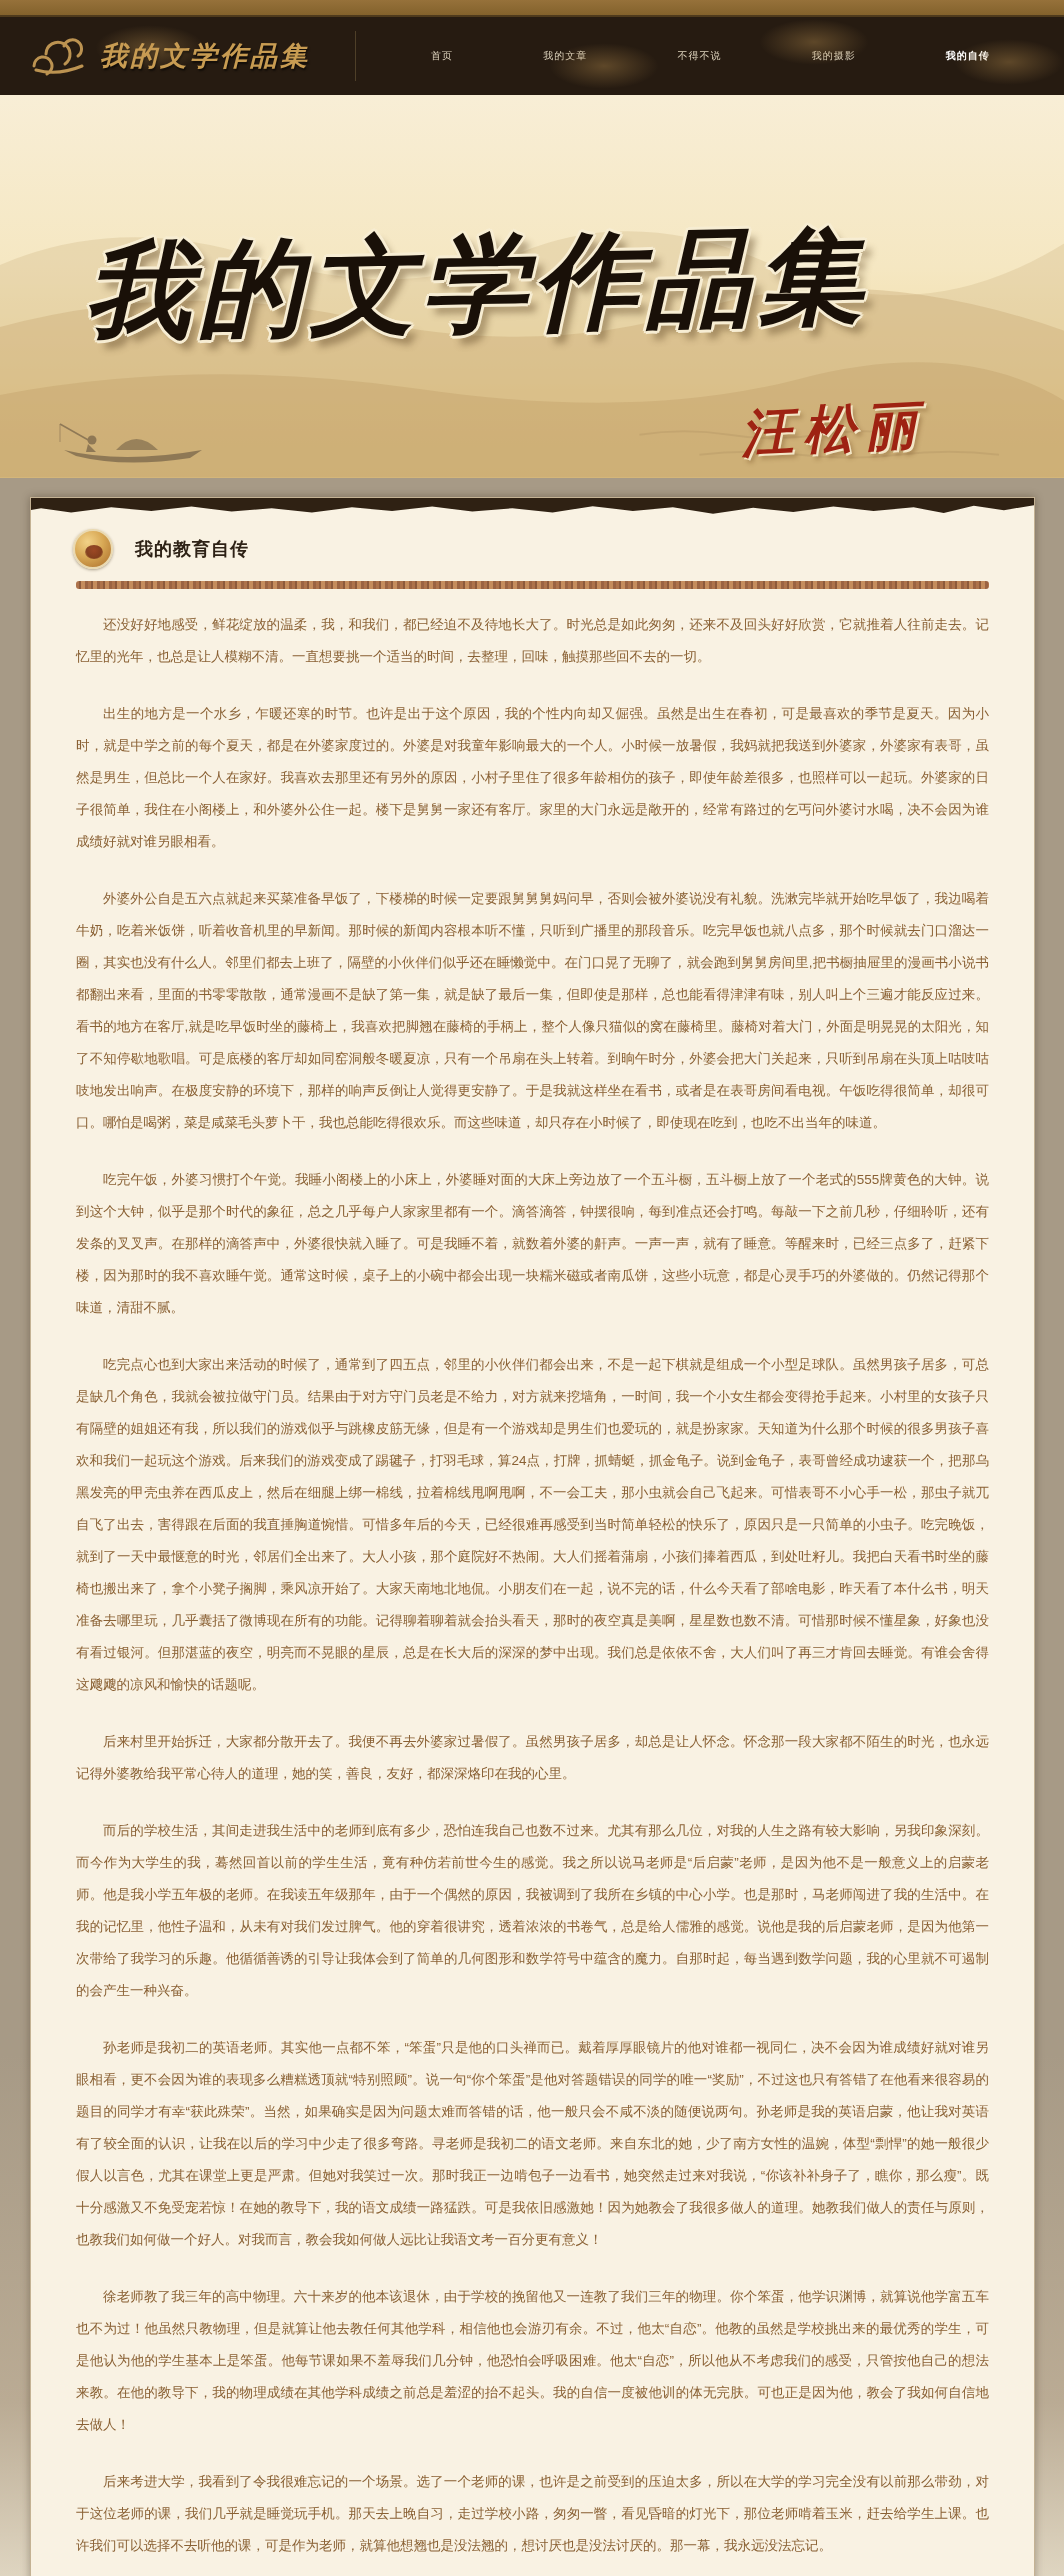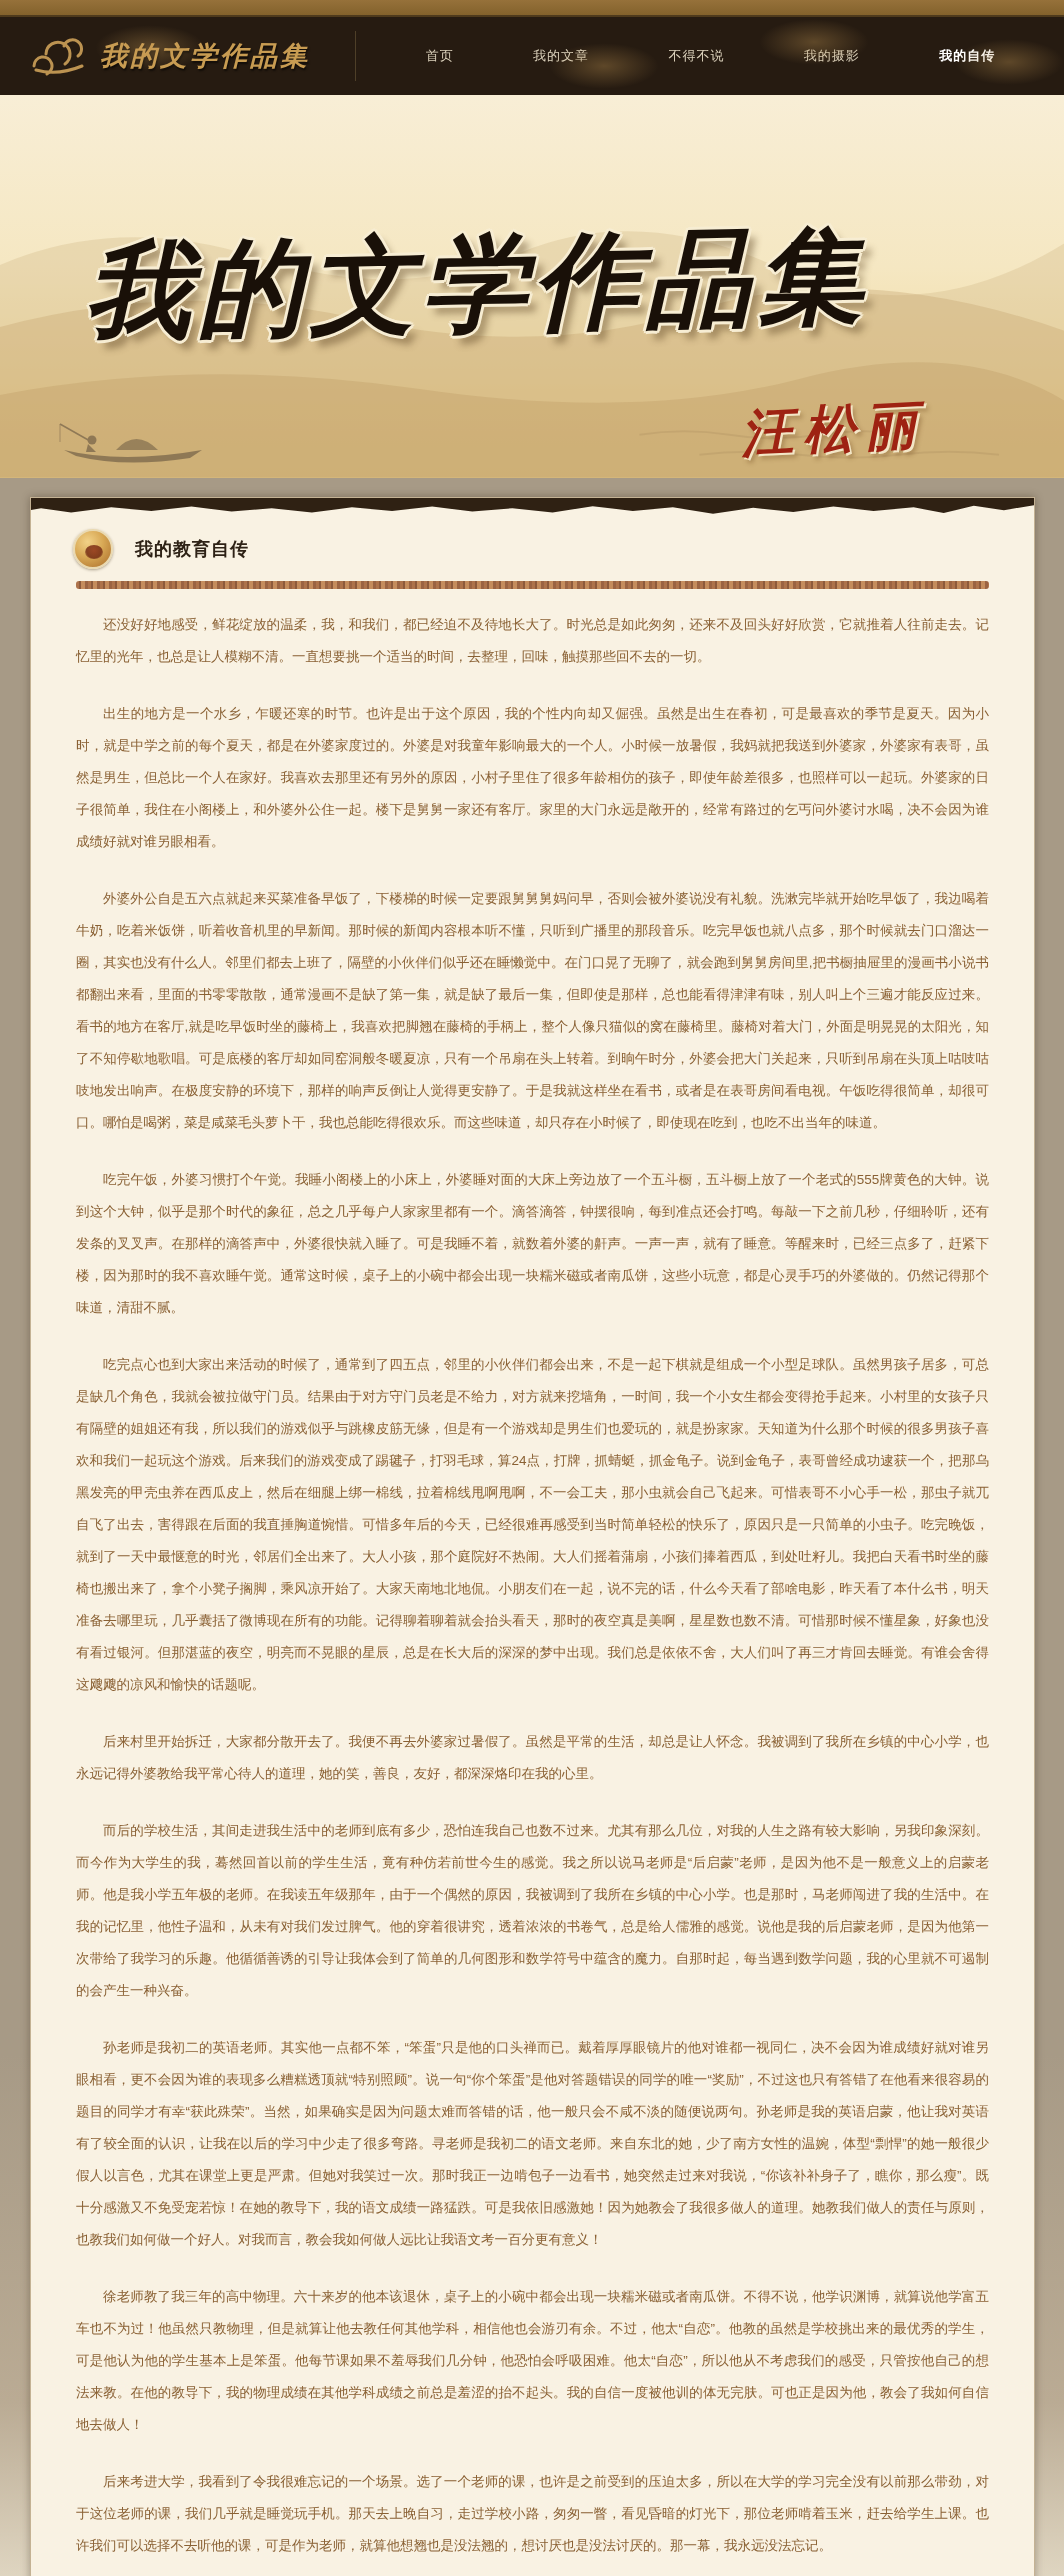--- a/index.html
+++ b/index.html
@@ -23,21 +23,21 @@
   }
   .orn1{ left:95px; top:8px; } .orn2{ left:549px; top:26px; } .orn3{ left:759px; top:2px; } .orn4{ left:954px; top:22px; }
   .logo { display:flex; align-items:center; gap:10px; padding-left:28px; min-width:355px; cursor:pointer; }
   .logo-text {
     font-family:"DejaVu Serif", serif; font-size:27px; font-weight:bold; font-style:italic;
     color:#c89c52; letter-spacing:3px; text-shadow:1px 2px 2px rgba(0,0,0,.6);
   }
   .nav-sep { width:1px; height:50px; background:rgba(200,170,110,.25); }
   .nav-items { flex:1; display:flex; justify-content:space-around; align-items:center; padding:0 30px; list-style:none; }
   .nav-items li {
-    font-size:13px; color:#ddd3bd; cursor:pointer; padding:8px 6px; letter-spacing:1px;
+    font-size:10px; color:#ddd3bd; cursor:pointer; padding:8px 6px; letter-spacing:1px;
   }
   .nav-items li.active { color:#ffffff; font-weight:bold; }
 
   
   .banner {
     position:relative; height:383px; overflow:hidden;
     background:linear-gradient(180deg,#f8eed6 0%, #f5e7c2 45%, #f1ddA9 70%, #efd694 88%, #ecd18c 100%);
   }
   .banner svg.scenery { position:absolute; left:0; top:0; }
   .banner-title {
@@ -163,21 +163,21 @@
     </div>
     <div class="divider"></div>
 
     <div class="article-body">
 
     <p>还没好好地感受，鲜花绽放的温柔，我，和我们，都已经迫不及待地长大了。时光总是如此匆匆，还来不及回头好好欣赏，它就推着人往前走去。记忆里的光年，也总是让人模糊不清。一直想要挑一个适当的时间，去整理，回味，触摸那些回不去的一切。</p>
         <p>出生的地方是一个水乡，乍暖还寒的时节。也许是出于这个原因，我的个性内向却又倔强。虽然是出生在春初，可是最喜欢的季节是夏天。因为小时，就是中学之前的每个夏天，都是在外婆家度过的。外婆是对我童年影响最大的一个人。小时候一放暑假，我妈就把我送到外婆家，外婆家有表哥，虽然是男生，但总比一个人在家好。我喜欢去那里还有另外的原因，小村子里住了很多年龄相仿的孩子，即使年龄差很多，也照样可以一起玩。外婆家的日子很简单，我住在小阁楼上，和外婆外公住一起。楼下是舅舅一家还有客厅。家里的大门永远是敞开的，经常有路过的乞丐问外婆讨水喝，决不会因为谁成绩好就对谁另眼相看。</p>
         <p>外婆外公自是五六点就起来买菜准备早饭了，下楼梯的时候一定要跟舅舅舅妈问早，否则会被外婆说没有礼貌。洗漱完毕就开始吃早饭了，我边喝着牛奶，吃着米饭饼，听着收音机里的早新闻。那时候的新闻内容根本听不懂，只听到广播里的那段音乐。吃完早饭也就八点多，那个时候就去门口溜达一圈，其实也没有什么人。邻里们都去上班了，隔壁的小伙伴们似乎还在睡懒觉中。在门口晃了无聊了，就会跑到舅舅房间里,把书橱抽屉里的漫画书小说书都翻出来看，里面的书零零散散，通常漫画不是缺了第一集，就是缺了最后一集，但即使是那样，总也能看得津津有味，别人叫上个三遍才能反应过来。看书的地方在客厅,就是吃早饭时坐的藤椅上，我喜欢把脚翘在藤椅的手柄上，整个人像只猫似的窝在藤椅里。藤椅对着大门，外面是明晃晃的太阳光，知了不知停歇地歌唱。可是底楼的客厅却如同窑洞般冬暖夏凉，只有一个吊扇在头上转着。到晌午时分，外婆会把大门关起来，只听到吊扇在头顶上咕吱咕吱地发出响声。在极度安静的环境下，那样的响声反倒让人觉得更安静了。于是我就这样坐在看书，或者是在表哥房间看电视。午饭吃得很简单，却很可口。哪怕是喝粥，菜是咸菜毛头萝卜干，我也总能吃得很欢乐。而这些味道，却只存在小时候了，即使现在吃到，也吃不出当年的味道。</p>
         <p>吃完午饭，外婆习惯打个午觉。我睡小阁楼上的小床上，外婆睡对面的大床上旁边放了一个五斗橱，五斗橱上放了一个老式的555牌黄色的大钟。说到这个大钟，似乎是那个时代的象征，总之几乎每户人家家里都有一个。滴答滴答，钟摆很响，每到准点还会打鸣。每敲一下之前几秒，仔细聆听，还有发条的叉叉声。在那样的滴答声中，外婆很快就入睡了。可是我睡不着，就数着外婆的鼾声。一声一声，就有了睡意。等醒来时，已经三点多了，赶紧下楼，因为那时的我不喜欢睡午觉。通常这时候，桌子上的小碗中都会出现一块糯米磁或者南瓜饼，这些小玩意，都是心灵手巧的外婆做的。仍然记得那个味道，清甜不腻。</p>
         <p>吃完点心也到大家出来活动的时候了，通常到了四五点，邻里的小伙伴们都会出来，不是一起下棋就是组成一个小型足球队。虽然男孩子居多，可总是缺几个角色，我就会被拉做守门员。结果由于对方守门员老是不给力，对方就来挖墙角，一时间，我一个小女生都会变得抢手起来。小村里的女孩子只有隔壁的姐姐还有我，所以我们的游戏似乎与跳橡皮筋无缘，但是有一个游戏却是男生们也爱玩的，就是扮家家。天知道为什么那个时候的很多男孩子喜欢和我们一起玩这个游戏。后来我们的游戏变成了踢毽子，打羽毛球，算24点，打牌，抓蜻蜓，抓金龟子。说到金龟子，表哥曾经成功逮获一个，把那乌黑发亮的甲壳虫养在西瓜皮上，然后在细腿上绑一棉线，拉着棉线甩啊甩啊，不一会工夫，那小虫就会自己飞起来。可惜表哥不小心手一松，那虫子就兀自飞了出去，害得跟在后面的我直捶胸道惋惜。可惜多年后的今天，已经很难再感受到当时简单轻松的快乐了，原因只是一只简单的小虫子。吃完晚饭，就到了一天中最惬意的时光，邻居们全出来了。大人小孩，那个庭院好不热闹。大人们摇着蒲扇，小孩们捧着西瓜，到处吐籽儿。我把白天看书时坐的藤椅也搬出来了，拿个小凳子搁脚，乘风凉开始了。大家天南地北地侃。小朋友们在一起，说不完的话，什么今天看了部啥电影，昨天看了本什么书，明天准备去哪里玩，几乎囊括了微博现在所有的功能。记得聊着聊着就会抬头看天，那时的夜空真是美啊，星星数也数不清。可惜那时候不懂星象，好象也没有看过银河。但那湛蓝的夜空，明亮而不晃眼的星辰，总是在长大后的深深的梦中出现。我们总是依依不舍，大人们叫了再三才肯回去睡觉。有谁会舍得这飕飕的凉风和愉快的话题呢。</p>
-        <p>后来村里开始拆迁，大家都分散开去了。我便不再去外婆家过暑假了。虽然是平常的生活，却总是让人怀念。我被调到了我所在乡镇的中心小学，也永远记得外婆教给我平常心待人的道理，她的笑，善良，友好，都深深烙印在我的心里。</p>
+        <p>后来村里开始拆迁，大家都分散开去了。我便不再去外婆家过暑假了。虽然男孩子居多，却总是让人怀念。怀念那一段大家都不陌生的时光，也永远记得外婆教给我平常心待人的道理，她的笑，善良，友好，都深深烙印在我的心里。</p>
         <p>而后的学校生活，其间走进我生活中的老师到底有多少，恐怕连我自己也数不过来。尤其有那么几位，对我的人生之路有较大影响，另我印象深刻。而今作为大学生的我，蓦然回首以前的学生生活，竟有种仿若前世今生的感觉。我之所以说马老师是“后启蒙”老师，是因为他不是一般意义上的启蒙老师。他是我小学五年极的老师。在我读五年级那年，由于一个偶然的原因，我被调到了我所在乡镇的中心小学。也是那时，马老师闯进了我的生活中。在我的记忆里，他性子温和，从未有对我们发过脾气。他的穿着很讲究，透着浓浓的书卷气，总是给人儒雅的感觉。说他是我的后启蒙老师，是因为他第一次带给了我学习的乐趣。他循循善诱的引导让我体会到了简单的几何图形和数学符号中蕴含的魔力。自那时起，每当遇到数学问题，我的心里就不可遏制的会产生一种兴奋。</p>
         <p>孙老师是我初二的英语老师。其实他一点都不笨，“笨蛋”只是他的口头禅而已。戴着厚厚眼镜片的他对谁都一视同仁，决不会因为谁成绩好就对谁另眼相看，更不会因为谁的表现多么糟糕透顶就“特别照顾”。说一句“你个笨蛋”是他对答题错误的同学的唯一“奖励”，不过这也只有答错了在他看来很容易的题目的同学才有幸“获此殊荣”。当然，如果确实是因为问题太难而答错的话，他一般只会不咸不淡的随便说两句。孙老师是我的英语启蒙，他让我对英语有了较全面的认识，让我在以后的学习中少走了很多弯路。寻老师是我初二的语文老师。来自东北的她，少了南方女性的温婉，体型“剽悍”的她一般很少假人以言色，尤其在课堂上更是严肃。但她对我笑过一次。那时我正一边啃包子一边看书，她突然走过来对我说，“你该补补身子了，瞧你，那么瘦”。既十分感激又不免受宠若惊！在她的教导下，我的语文成绩一路猛跌。可是我依旧感激她！因为她教会了我很多做人的道理。她教我们做人的责任与原则，也教我们如何做一个好人。对我而言，教会我如何做人远比让我语文考一百分更有意义！</p>
-        <p>徐老师教了我三年的高中物理。六十来岁的他本该退休，桌子上的小碗中都会出现一块糯米磁或者南瓜饼。不得不说，他学识渊博，就算说他学富五车也不为过！他虽然只教物理，但是就算让他去教任何其他学科，相信他也会游刃有余。不过，他太“自恋”。他教的虽然是学校挑出来的最优秀的学生，可是他认为他的学生基本上是笨蛋。他每节课如果不羞辱我们几分钟，他恐怕会呼吸困难。他太“自恋”，所以他从不考虑我们的感受，只管按他自己的想法来教。在他的教导下，我的物理成绩在其他学科成绩之前总是羞涩的抬不起头。我的自信一度被他训的体无完肤。可也正是因为他，教会了我如何自信地去做人！</p>
+        <p>徐老师教了我三年的高中物理。六十来岁的他本该退休，由于学校的挽留他又一连教了我们三年的物理。你个笨蛋，他学识渊博，就算说他学富五车也不为过！他虽然只教物理，但是就算让他去教任何其他学科，相信他也会游刃有余。不过，他太“自恋”。他教的虽然是学校挑出来的最优秀的学生，可是他认为他的学生基本上是笨蛋。他每节课如果不羞辱我们几分钟，他恐怕会呼吸困难。他太“自恋”，所以他从不考虑我们的感受，只管按他自己的想法来教。在他的教导下，我的物理成绩在其他学科成绩之前总是羞涩的抬不起头。我的自信一度被他训的体无完肤。可也正是因为他，教会了我如何自信地去做人！</p>
         <p>后来考进大学，我看到了令我很难忘记的一个场景。选了一个老师的课，也许是之前受到的压迫太多，所以在大学的学习完全没有以前那么带劲，对于这位老师的课，我们几乎就是睡觉玩手机。那天去上晚自习，走过学校小路，匆匆一瞥，看见昏暗的灯光下，那位老师啃着玉米，赶去给学生上课。也许我们可以选择不去听他的课，可是作为老师，就算他想翘也是没法翘的，想讨厌也是没法讨厌的。那一幕，我永远没法忘记。</p>
       </div>
   </div>
 </div>
 
 
 </body></html>

